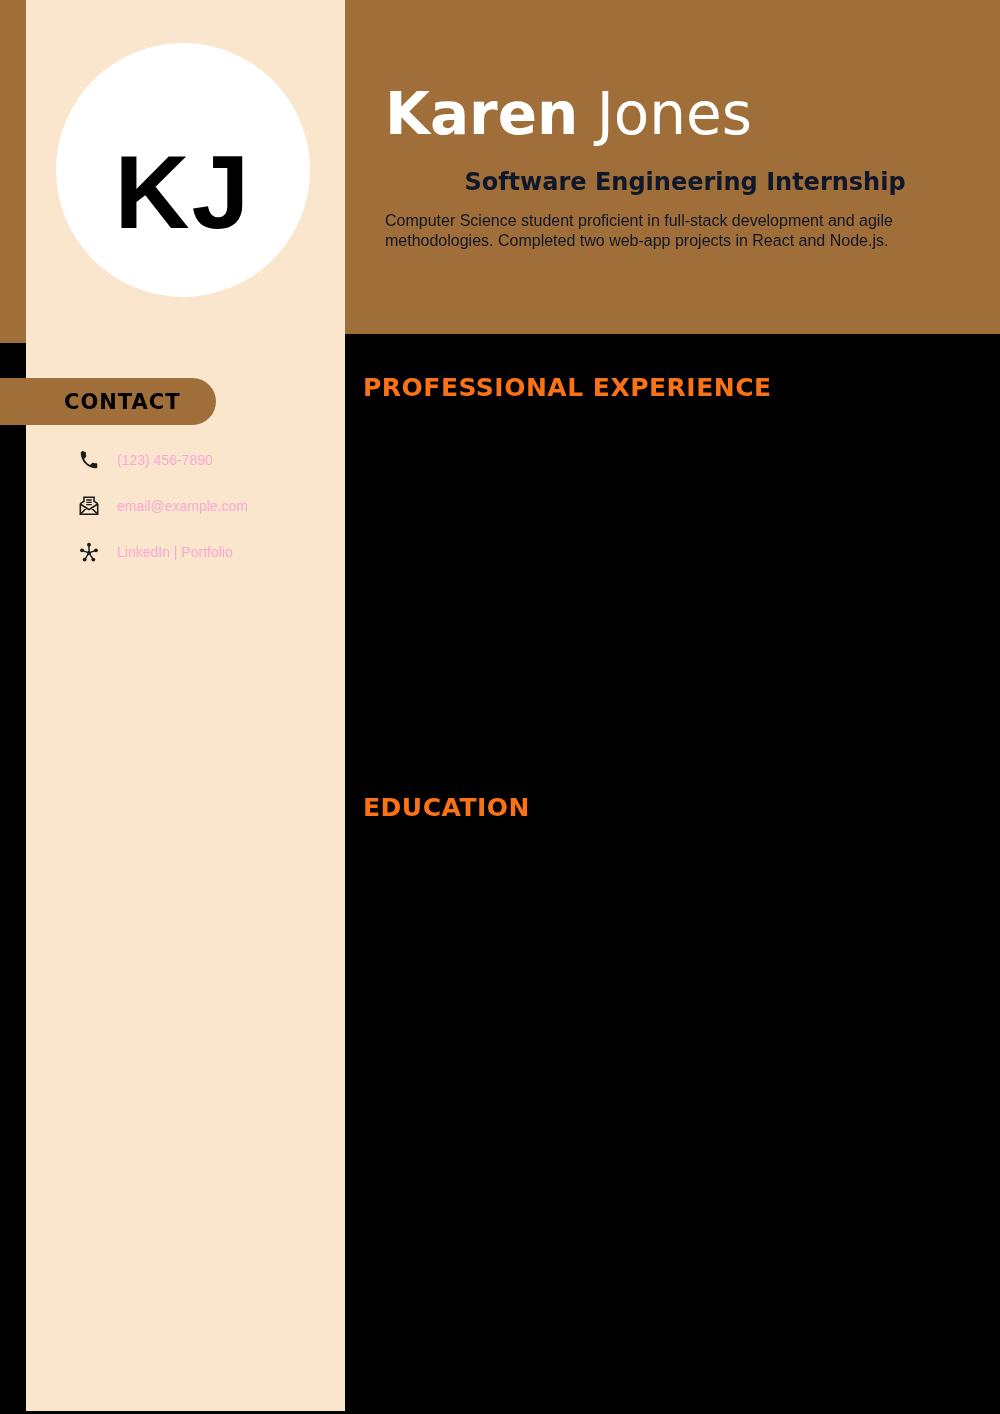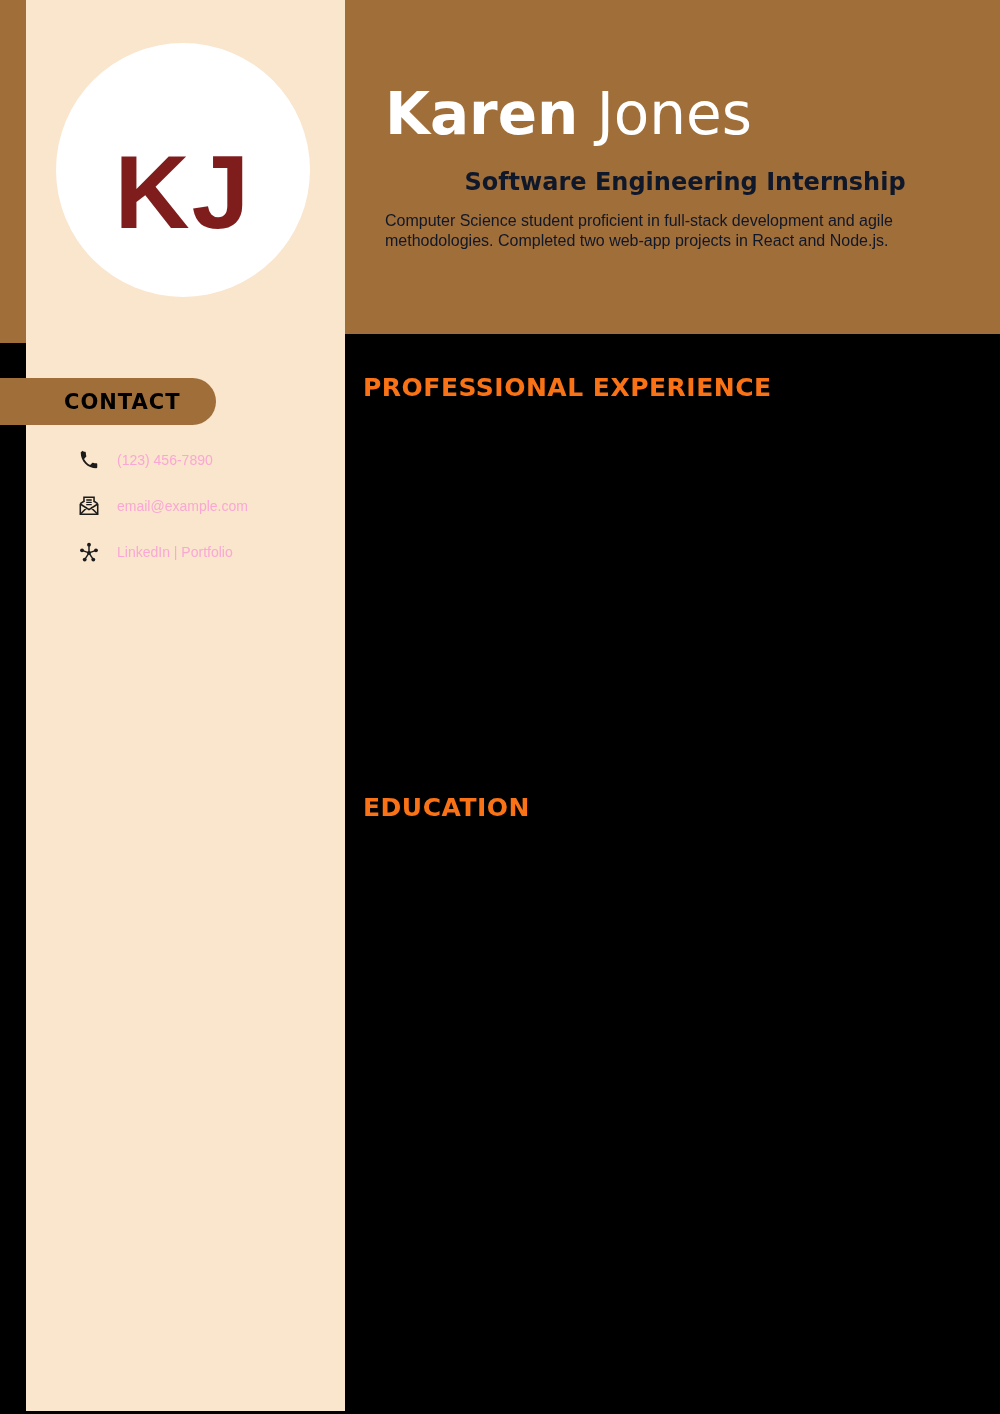--- a/index.html
+++ b/index.html
@@ -52,21 +52,21 @@
     position:absolute; left:26px; top:0; width:319px; height:1411px;
     background:#FAE5CD;
   }
   .avatar {
     position:absolute; left:30px; top:43px; width:254px; height:254px;
     background:#ffffff; border-radius:50%;
     display:flex; align-items:center; justify-content:center;
   }
   .avatar-initials {
     font-family:"Liberation Sans", sans-serif;
-    font-weight:700; font-size:104px; color:#7f1d1d; letter-spacing:2px;margin-top:45px;
+    font-weight:700; font-size:104px; color:#000000; letter-spacing:2px;margin-top:45px;
   }
 
   
   .contact-badge {
     position:absolute; left:0; top:378px; width:216px; height:47px;
     background:#A06E38;
     border-radius:0 23.5px 23.5px 0;
     display:flex; align-items:center;
     padding-left:64px;
   }

